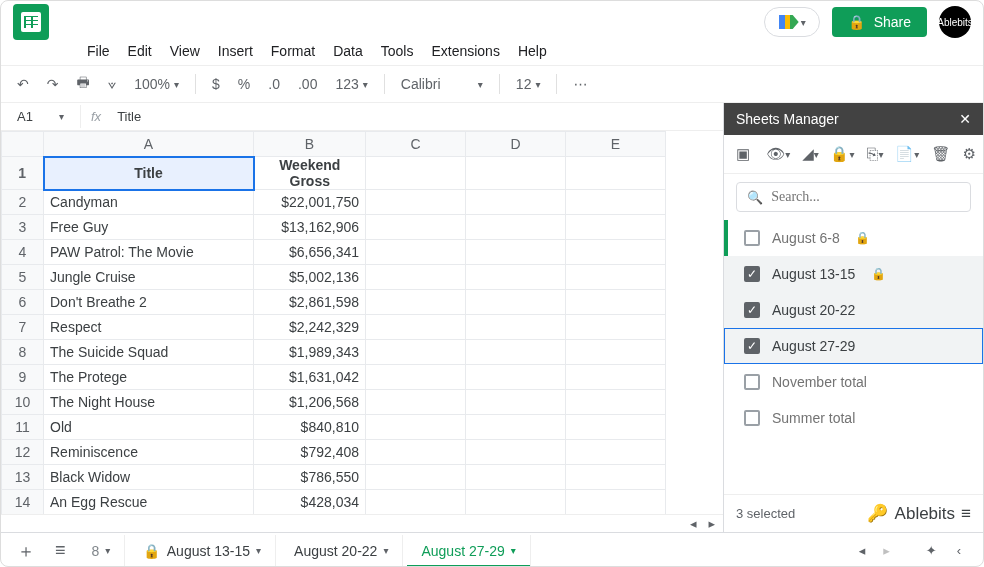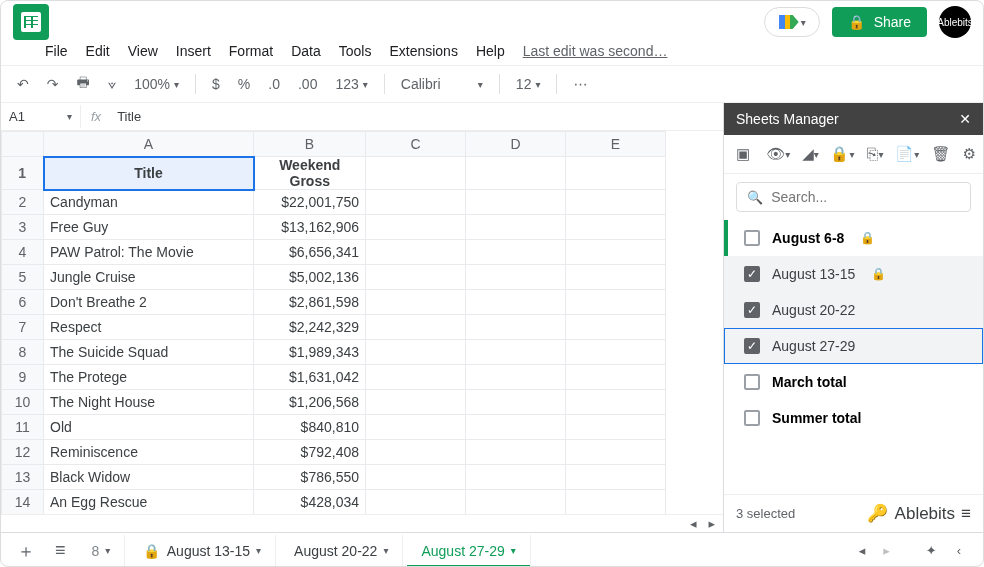--- a/index.html
+++ b/index.html
@@ -9,30 +9,30 @@
     .sheets-logo-inner { width: 20px; height: 20px; background: #fff; border-radius: 2px; position: relative; }
     .sheets-logo-inner::before { content:""; position:absolute; left:3px; right:3px; top:4px; bottom:4px; background: repeating-linear-gradient(#0f9d58 0 1.5px, transparent 1.5px 4px), repeating-linear-gradient(90deg,#0f9d58 0 1.5px, transparent 1.5px 7px); }
     .doc-title { font-size: 18px; color: #3c4043; margin-right: 14px; }
     .title-icons { display: flex; gap: 14px; color: #5f6368; }
     .title-icons span { font-size: 16px; cursor: pointer; }
     .right-bar { margin-left: auto; display: flex; align-items: center; gap: 12px; }
     .meet-pill { width: 56px; height: 30px; border: 1px solid #dadce0; border-radius: 18px; display: flex; align-items: center; justify-content: center; gap: 2px; }
     .meet-logo { width: 20px; height: 14px; background: linear-gradient(90deg,#4285F4 30%,#fbbc04 30% 55%,#34a853 55%); clip-path: polygon(0 0,70% 0,100% 50%,70% 100%,0 100%); }
     .share-btn { display: flex; align-items: center; gap: 8px; background: #0f9d58; color: #fff; padding: 7px 16px; border-radius: 4px; font-size: 14px; font-weight: 500; }
     .avatar { width: 32px; height: 32px; border-radius: 50%; background: #000; color: #fff; font-size: 10px; display: flex; align-items: center; justify-content: center; }
-    .menubar { display: flex; align-items: center; height: 28px; padding-left: 36px; font-size: 14px; color: #202124; gap: 2px; }
+    .menubar { display: flex; align-items: center; height: 28px; padding-left: 78px; font-size: 14px; color: #202124; gap: 2px; }
     .menubar .m { padding: 4px 8px; border-radius: 4px; cursor: default; }
     .last-edit { color: #5f6368; text-decoration: underline; margin-left: 8px; font-size: 14px; }
     .toolbar { display: flex; align-items: center; height: 38px; border-top: 1px solid #eee; border-bottom: 1px solid #eee; padding: 0 12px; gap: 10px; color: #5f6368; }
     .toolbar .sep { width: 1px; height: 20px; background: #e0e0e0; margin: 0 2px; }
     .toolbar .tbtn { padding: 4px 4px; font-size: 14px; display: flex; align-items: center; gap: 4px; }
     .content-row { display: flex; height: calc(567px - 36px - 28px - 38px - 36px); }
     .main-area { flex: 1; display: flex; flex-direction: column; min-width: 0; }
     .namebox-row { display: flex; align-items: center; height: 28px; border-bottom: 1px solid #eee; }
-    .namebox { width: 80px; padding: 4px 8px; font-size: 13px; border-right: 1px solid #eee; display: flex; align-items: center; justify-content: space-between; }
+    .namebox { width: 80px; padding: 4px 16px; font-size: 13px; border-right: 1px solid #eee; display: flex; align-items: center; justify-content: space-between; }
     .fx { padding: 0 10px; font-style: italic; color: #9aa0a6; }
     .formula-input { flex: 1; padding: 4px 6px; }
     .grid-wrap { flex: 1; overflow: auto; position: relative; }
     table.grid { border-collapse: collapse; table-layout: fixed; }
     .grid th, .grid td { border: 1px solid #e8eaed; font-size: 14px; height: 25px; }
     .grid .corner { width: 42px; background: #f8f9fa; }
     .grid thead th { background: #f8f9fa; font-weight: normal; color: #5f6368; text-align: center; }
     .col-A { width: 210px; }
     .col-B { width: 112px; }
     .col-C,.col-D,.col-E { width: 100px; }
@@ -41,41 +41,41 @@
     .header-row td { font-weight: bold; text-align: center; }
     .cell-A1 { border: 2px solid #1a73e8 !important; background: #e8f0fe; }
     .gross { text-align: right; }
     .hscroll-row { height: 18px; border-top: 1px solid #eee; display:flex; justify-content:flex-end; align-items:center; padding-right:8px; gap:12px; color:#5f6368;}
     .sidebar { width: 260px; border-left: 1px solid #dadce0; display: flex; flex-direction: column; }
     .sb-header { background: #424242; color: #fff; display: flex; align-items: center; padding: 8px 12px; font-size: 14px; }
     .sb-header .x { margin-left: auto; cursor: pointer; }
     .sb-toolbar { display: flex; align-items: center; padding: 6px 8px; gap: 4px; border-bottom: 1px solid #eee; color: #5f6368; font-size: 15px; }
     .sb-toolbar .tb { padding: 4px 4px; display:flex; align-items:center; }
     .sb-search { margin: 8px 12px; border: 1px solid #dadce0; border-radius: 4px; padding: 6px 10px; display: flex; align-items: center; gap: 8px; color: #5f6368; }
-    .sb-search input { border: none; outline: none; flex: 1; font-size: 14px; }
+    .sb-search input { border: none; outline: none; flex: 1; font-size: 14px; font-family: Liberation Serif, serif; }
     .sheet-list { flex: 1; overflow: auto; }
     .sheet-item { display: flex; align-items: center; padding: 10px 16px; font-size: 14px; gap: 12px; border-left: 4px solid transparent; }
     .sheet-item.with-green { border-left-color: #0f9d58; }
     .sheet-item.selected { background: #f1f3f4; }
     .sheet-item.highlighted { outline: 1px solid #1a73e8; outline-offset: -1px; }
     .chk { width: 16px; height: 16px; border: 2px solid #9aa0a6; border-radius: 2px; display: flex; align-items: center; justify-content: center; }
     .chk.checked { background: #5f6368; border-color: #5f6368; color: #fff; font-size: 12px; }
     .lock-mini { color: #9aa0a6; font-size: 12px; margin-left: 4px; }
     .sb-footer { display: flex; align-items: center; padding: 8px 12px; border-top: 1px solid #eee; }
     .sb-footer .brand { margin-left: auto; font-size: 17px; font-weight: 500; color: #3c4043; display:flex; align-items:center; gap:6px;}
     .sheet-tabs { height: 36px; display: flex; align-items: center; border-top: 1px solid #dadce0; padding: 0 8px; gap: 4px; }
     .tab-add, .tab-all { padding: 6px 8px; color: #5f6368; font-size: 18px; }
     .stab { padding: 8px 14px; font-size: 14px; color: #3c4043; display: flex; align-items: center; gap: 6px; border-right: 1px solid #eee; position: relative; }
     .stab.partial { color: #80868b; }
     .stab.active { color: #0f9d58; font-weight: 500; }
     .stab.active::after { content:""; position:absolute; left:0; right:0; bottom:-1px; height:3px; background:#0f9d58; }
     .tab-nav { margin-left: auto; display: flex; gap: 18px; color: #5f6368; padding: 0 18px; }
     .bottom-right { display: flex; align-items: center; gap: 20px; padding: 0 14px; color: #5f6368; }
     .caret { font-size: 10px; color: #5f6368; }
-    .unchecked-label { color: #000000; font-weight: bold; }
+    .unchecked-label { color: #737373; }
   </style>
 </head>
 <body>
 
 <div class="titlebar">
   <div class="sheets-logo">
       <div class="sheets-logo-inner"></div>
     </div>
   <div class="right-bar">
     <div class="meet-pill">
@@ -95,21 +95,20 @@
 <div class="menubar">
   <span class="m">File</span>
   <span class="m">Edit</span>
   <span class="m">View</span>
   <span class="m">Insert</span>
   <span class="m">Format</span>
   <span class="m">Data</span>
   <span class="m">Tools</span>
   <span class="m">Extensions</span>
   <span class="m">Help</span>
-  <span class="last-edit">Last edit was second…</span>
 </div>
 
 <div class="toolbar">
   <span class="tbtn">↶</span>
   <span class="tbtn">↷</span>
   <span class="tbtn">🖶</span>
   <span class="tbtn">⟇</span>
   <span class="tbtn">
       <span>100%</span> 
       <span class="caret">▾</span>
@@ -315,21 +314,21 @@
         <div class="sheet-item selected">
           <div class="chk checked">✓</div>
           <span class="">August 20-22</span>
         </div>
         <div class="sheet-item selected highlighted">
           <div class="chk checked">✓</div>
           <span class="">August 27-29</span>
         </div>
         <div class="sheet-item">
           <div class="chk"></div>
-          <span class="unchecked-label">March total</span>
+          <span class="unchecked-label">November total</span>
         </div>
         <div class="sheet-item">
           <div class="chk"></div>
           <span class="unchecked-label">Summer total</span>
         </div>
       </div>
     <div class="sb-footer">
       <span style="color:#5f6368;font-size:13px;">3 selected</span>
       <div class="brand">
         <span>🔑</span>

